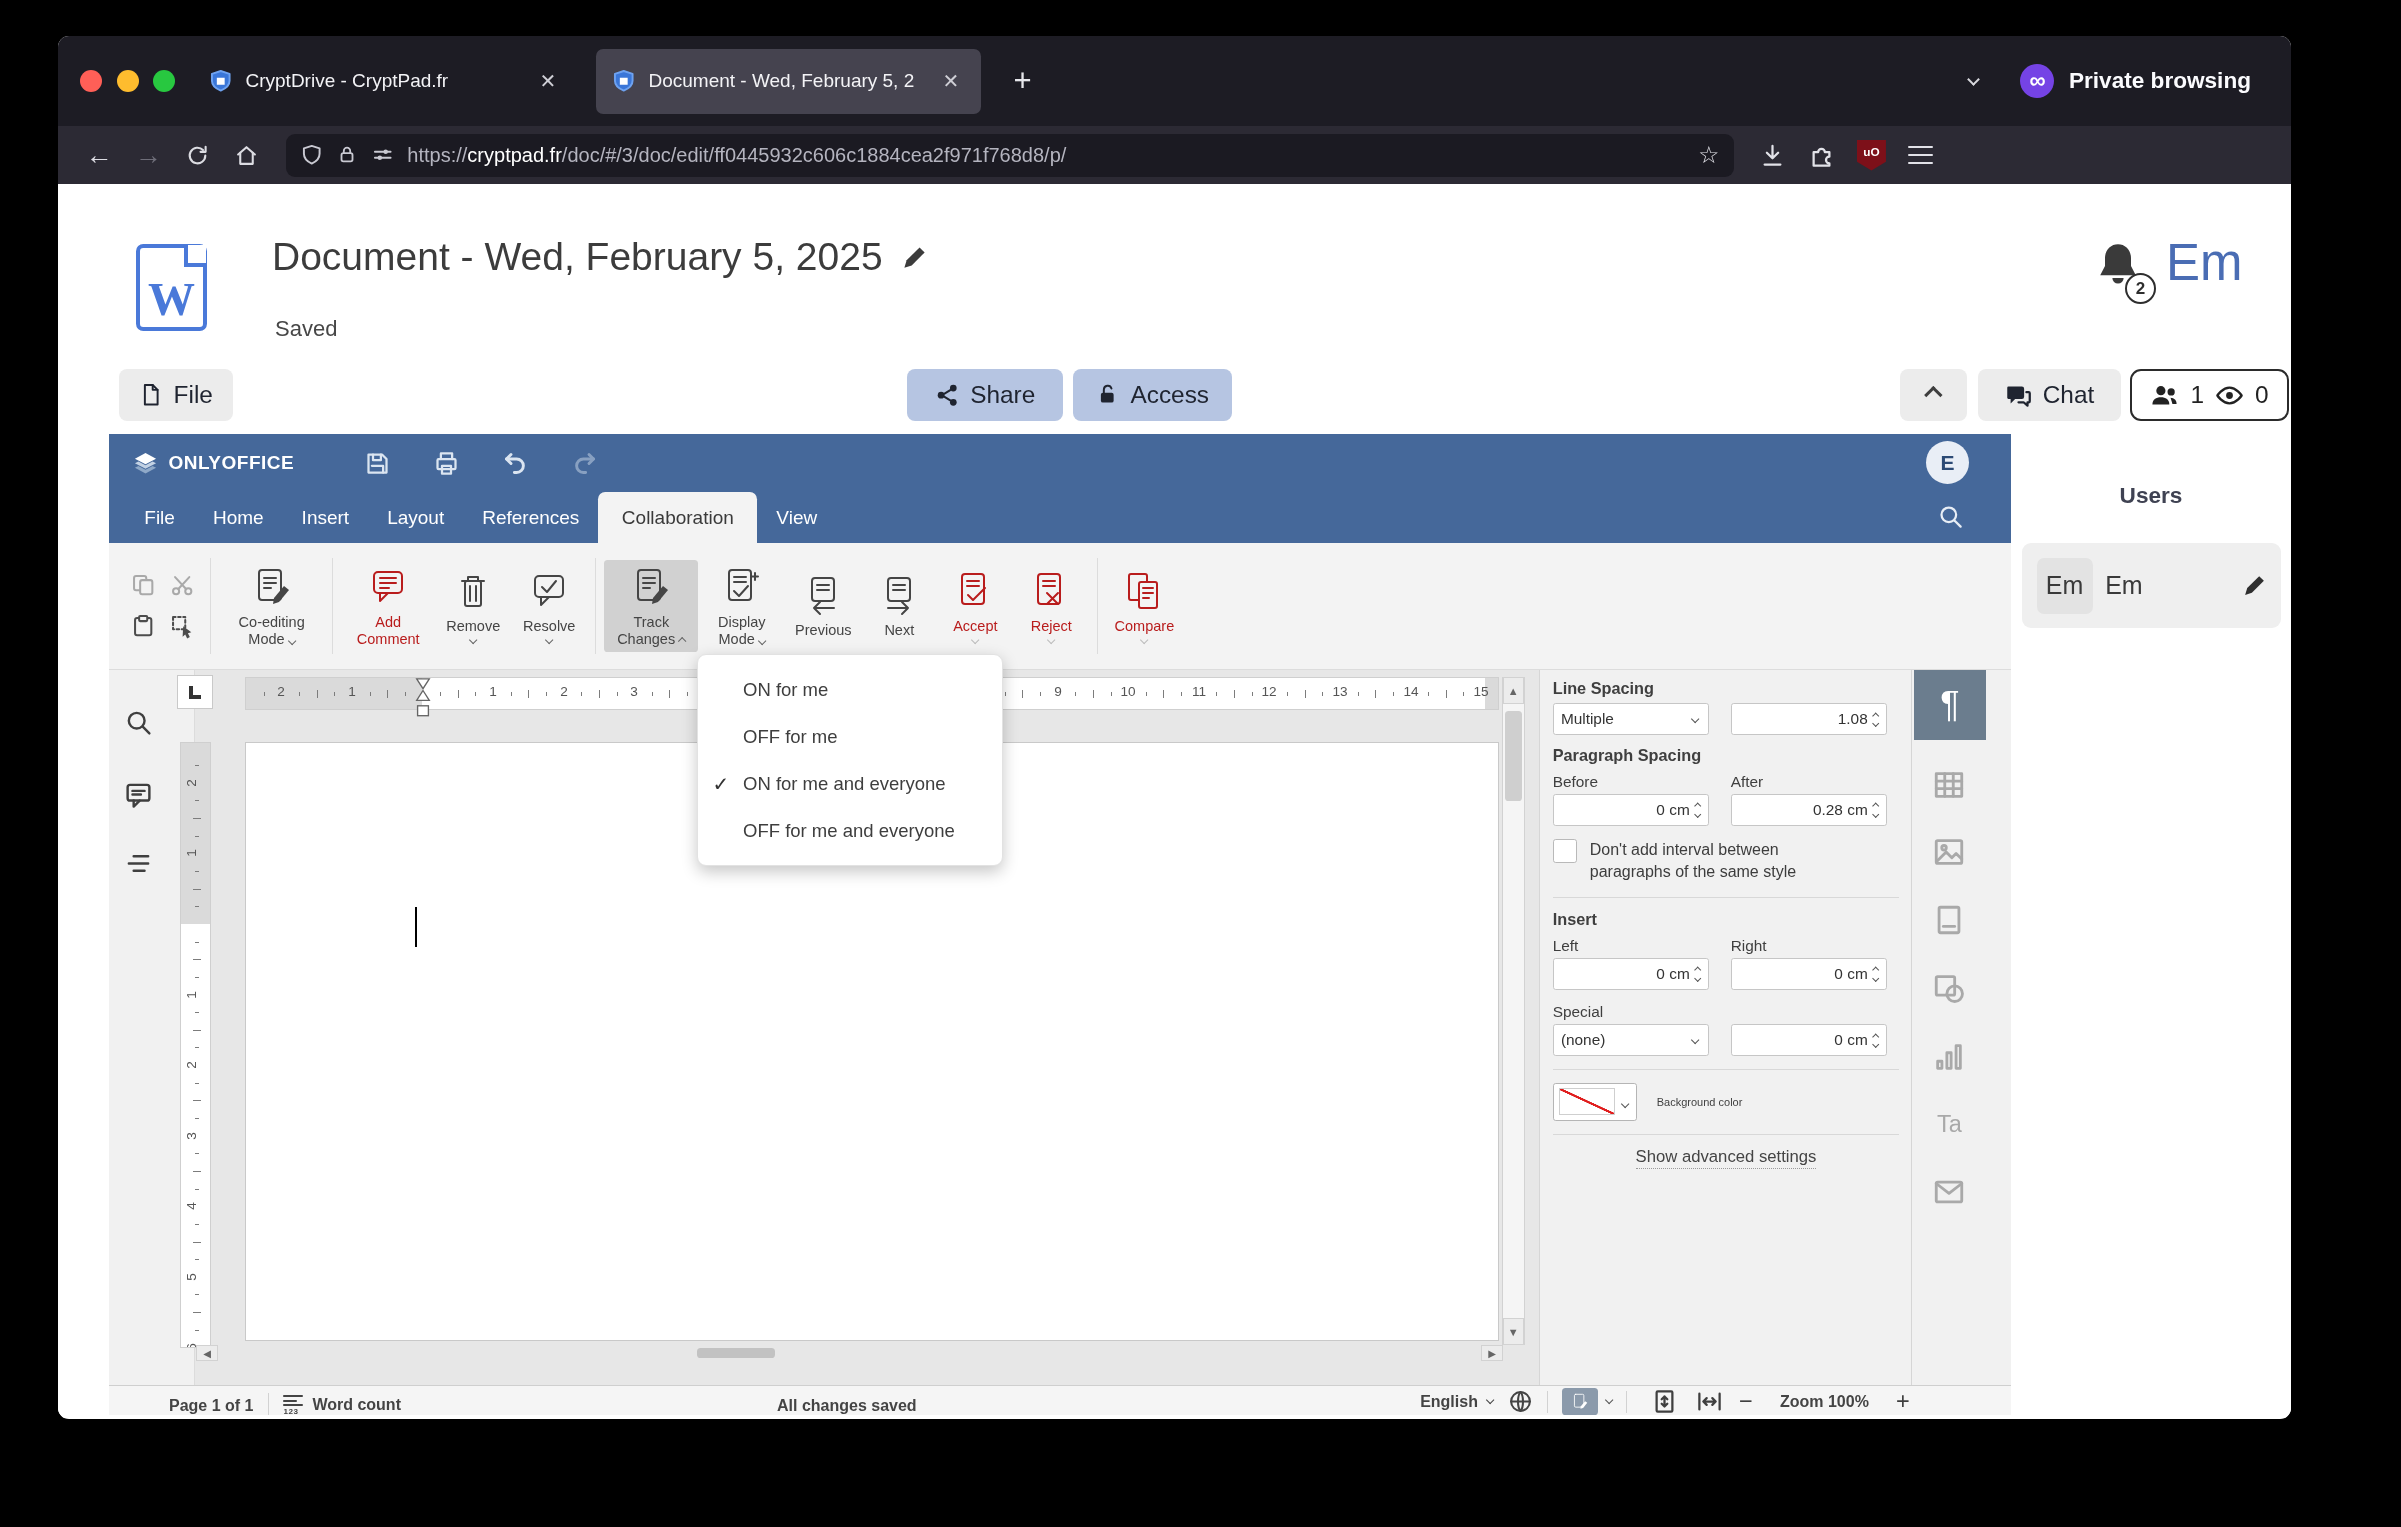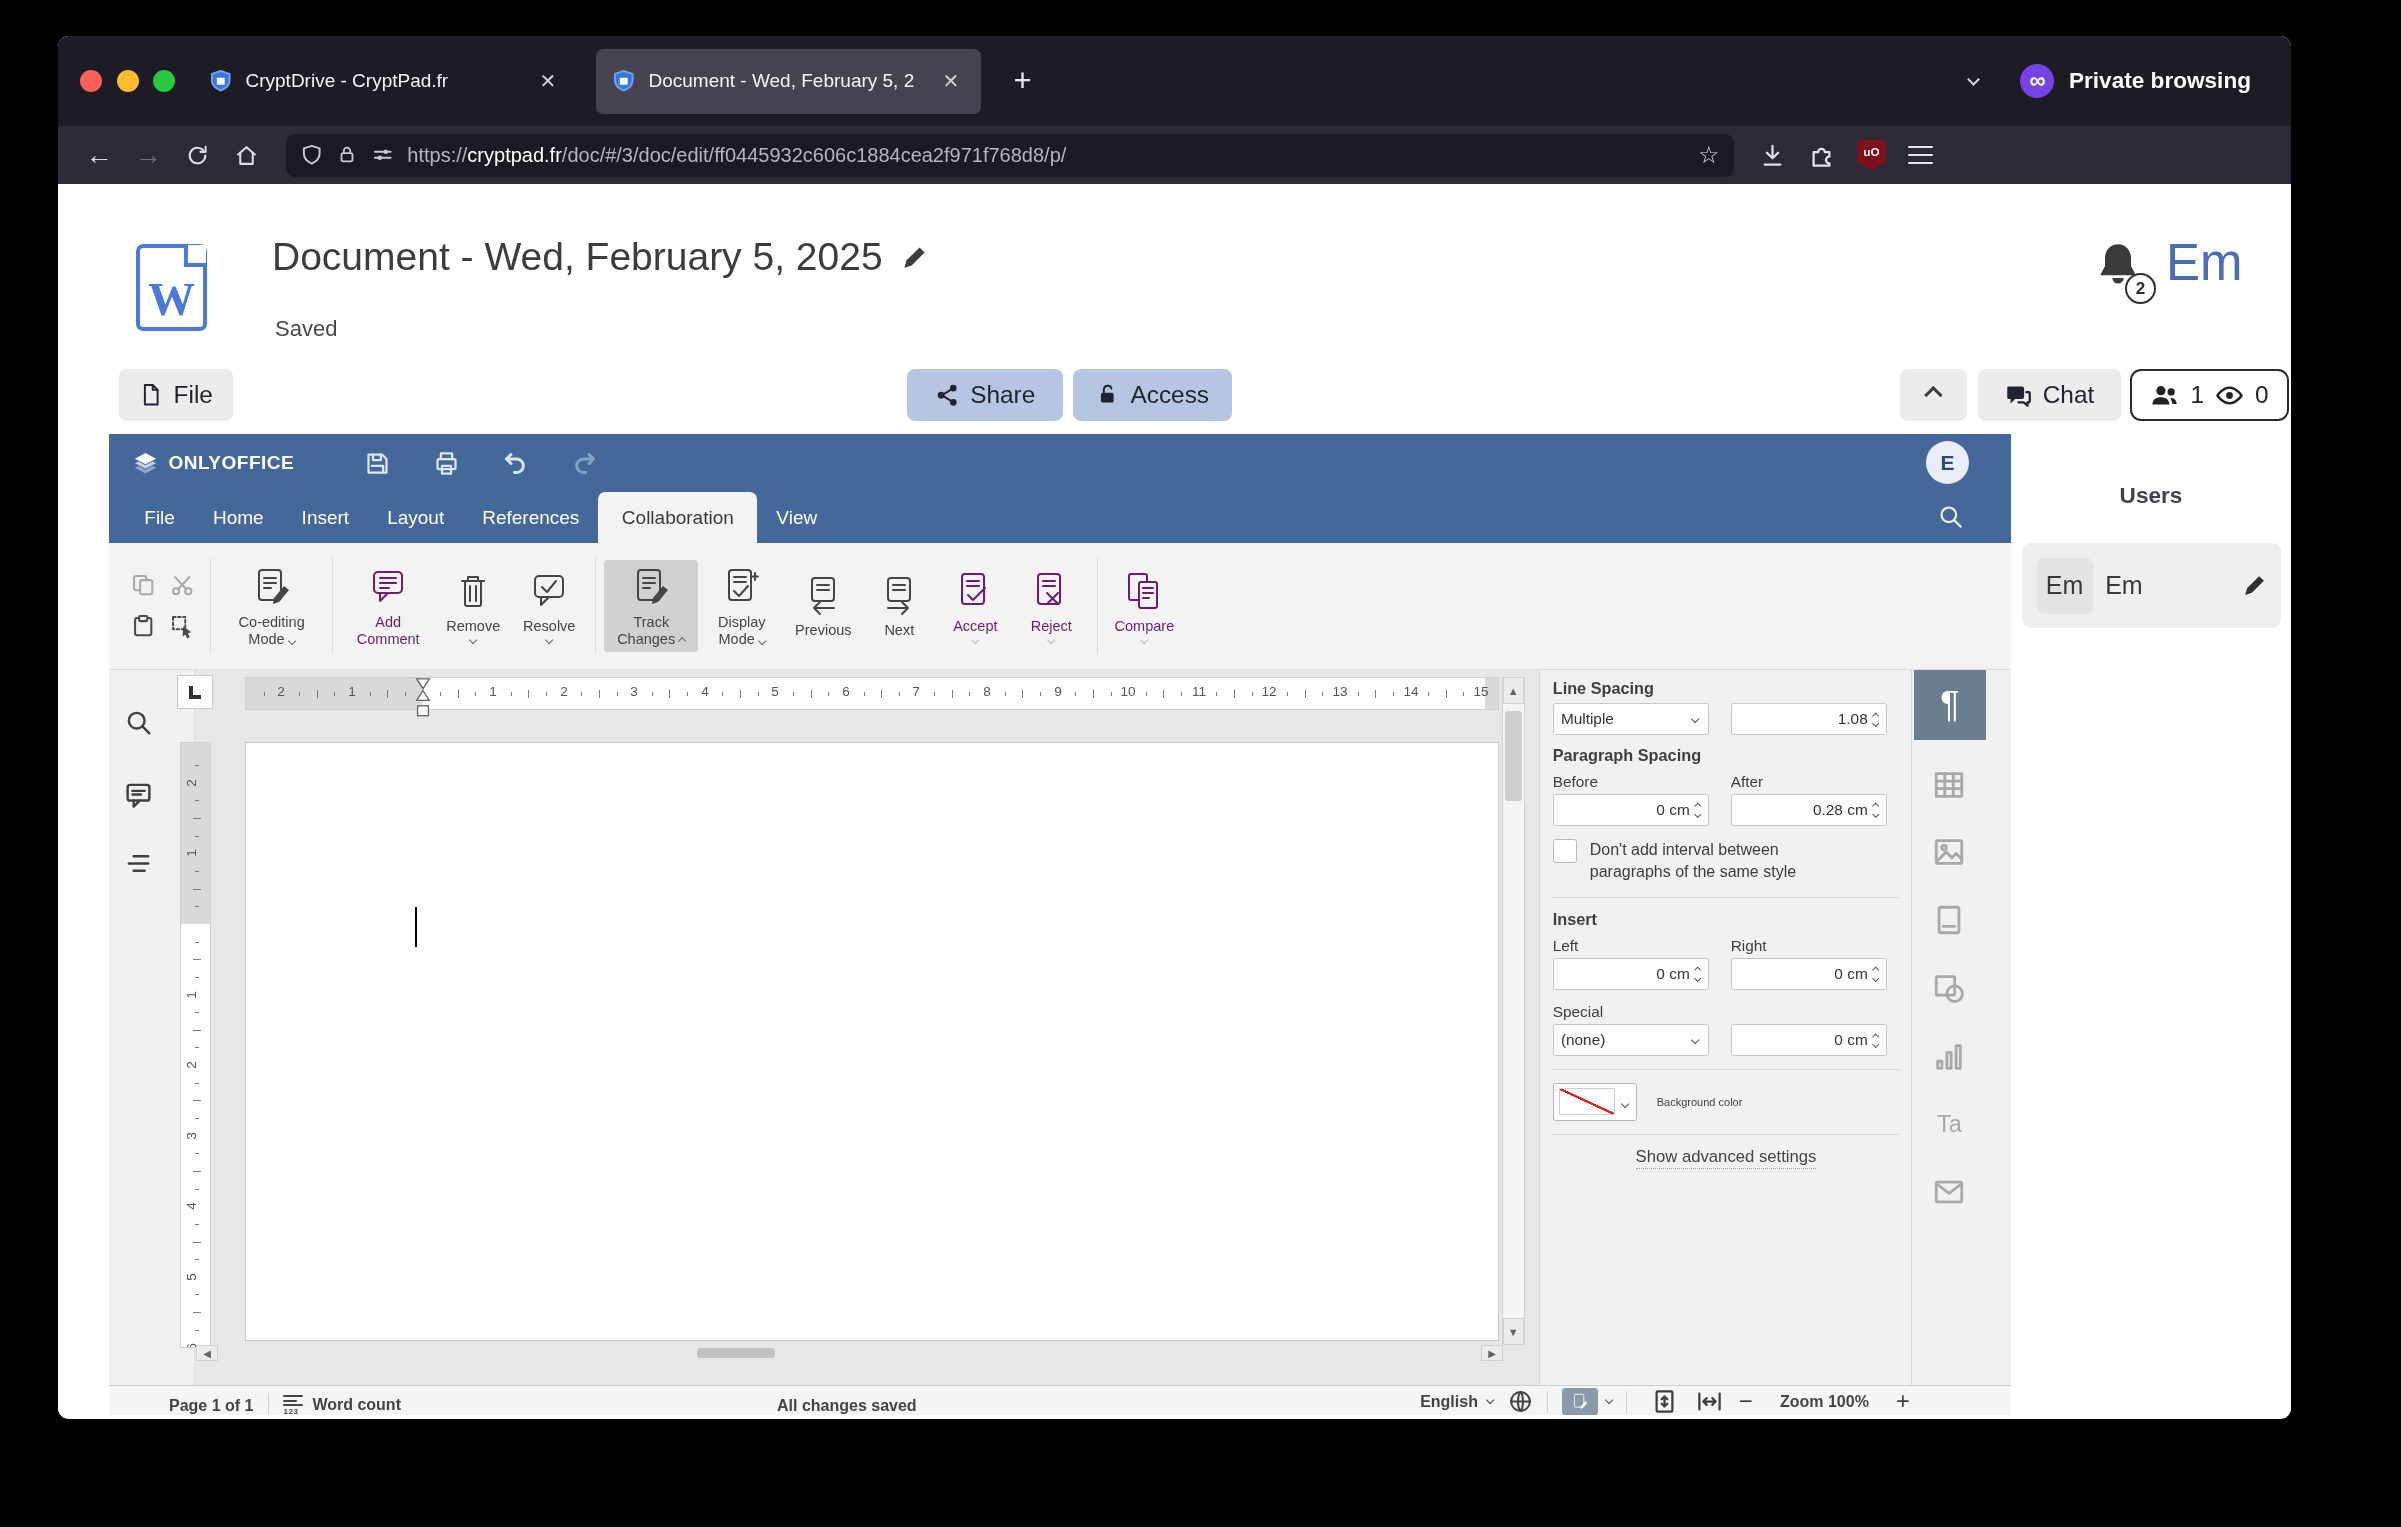--- a/index.html
+++ b/index.html
@@ -81,21 +81,21 @@
   .ribbon{height:127px;background:#f3f3f3;border-bottom:0.9px solid #dcdcdc;display:flex;align-items:center;padding-left:14.5px}
   .clipgrid{display:grid;grid-template-columns:33px 33px;grid-template-rows:36px 36px;gap:5.4px;margin:0 3.6px}
   .clipgrid .ci{display:flex;align-items:center;justify-content:center;color:#4c4c4c}
   .clipgrid .ci.dim{color:#a9a9a9}
   .rsep{width:0.9px;height:96px;background:#dcdcdc;margin:0 8.1px;flex:none}
   .rbtn{display:flex;flex-direction:column;align-items:center;min-width:76px;max-width:109px;padding:4.5px 6.3px;color:#454545}
   .rbtn .ric{height:47px;display:flex;align-items:center}
   .rbtn .rlabel{font-size:14.5px;line-height:17px;text-align:center;margin-top:2.7px}
   .rbtn .chev{color:#666;margin-top:1.8px}
   .rbtn.pressed{background:#d1d1d1;border-radius:3.6px}
-  .rbtn.disabled{color:#701a75}
+  .rbtn.disabled{color:#b91c1c}
   .rbtn.disabled .chev{color:#bcbcbc}
 
   
   .docarea{position:relative;height:715px;background:#e7e7e7;overflow:hidden}
   .leftstrip{position:absolute;left:0;top:0;width:86px;height:100%;background:#f1f1f1;border-right:0.9px solid #dcdcdc}
   .ls-ic{position:absolute;left:14.5px;color:#3f3f3f}
   .corner{position:absolute;left:68px;top:5.4px;width:36px;height:34px;background:#fff;border:0.9px solid #c9c9c9;display:flex;align-items:center;justify-content:center}
   .corner .L{width:12.7px;height:12.7px;border-left:4.5px solid #333;border-bottom:4.5px solid #333}
   .hruler{position:absolute;left:136px;top:7.2px;width:1254px;height:33px;background:#fff;border:0.9px solid #cfcfcf;overflow:visible}
   .hruler .margin{position:absolute;left:0;top:0;width:176px;height:100%;background:#dadada}
@@ -881,15 +881,30 @@
       <div class="up-row">
         <span class="up-avatar">Em</span>
         <span class="up-name">Em</span>
         <svg class="sk up-pencil" width="25" height="25" viewBox="0 0 24 24">
             <path class="fl" d="M3 21l2-6.5L16.5 3 21 7.5 9.5 19 3 21z"></path>
           </svg>
       </div>
     </div>
   </div>
 
+  <div class="track-menu">
+      <div class="tm-item">
+        <span class="tm-label">ON for me</span>
+      </div>
+      <div class="tm-item">
+        <span class="tm-label">OFF for me</span>
+      </div>
+      <div class="tm-item checked">
+        <span class="tm-check">✓</span>
+        <span class="tm-label">ON for me and everyone</span>
+      </div>
+      <div class="tm-item">
+        <span class="tm-label">OFF for me and everyone</span>
+      </div>
+    </div>
 
 </div>
 
 
 </body></html>

